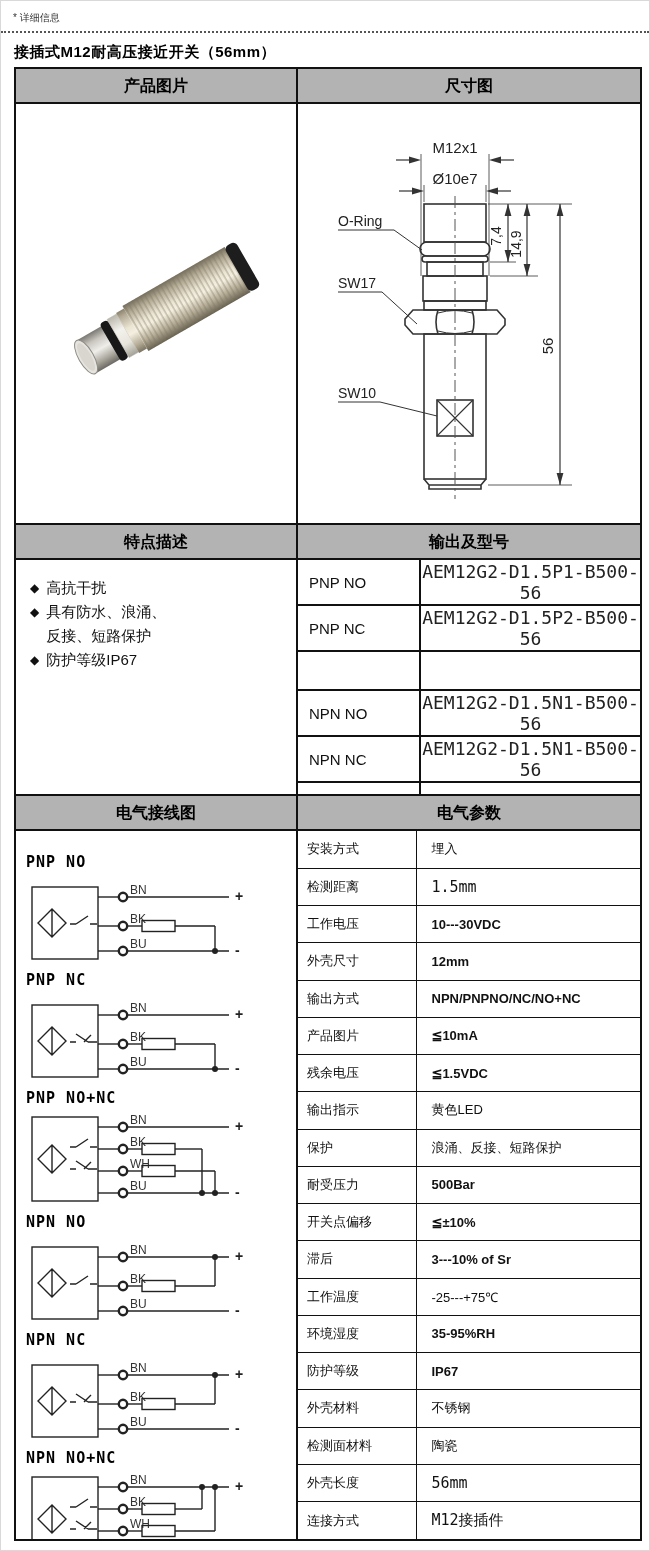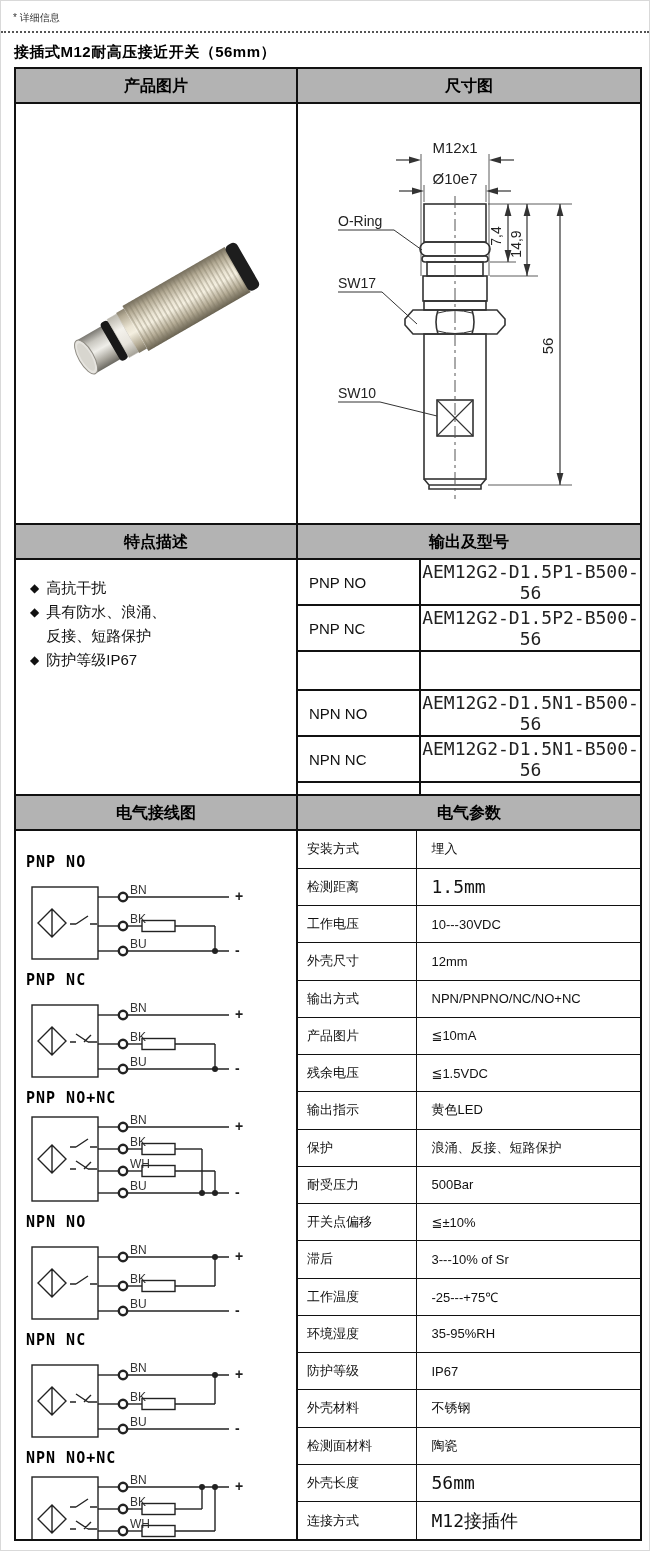--- a/index.html
+++ b/index.html
@@ -24,22 +24,22 @@
   table.models td{box-sizing:border-box;height:39px;font-size:15px;}
   table.models tr:not(:last-child) td{border-bottom:2px solid #111;}
   table.models td:first-child{border-right:2px solid #111;width:122px;padding-left:11px;}
   table.models td.model{text-align:center;font-family:"DejaVu Sans Mono",monospace;font-size:18px;color:#222;}
   
   table.params{border-collapse:collapse;width:100%;height:708px;table-layout:fixed;}
   table.params td{box-sizing:border-box;height:35px;font-size:13px;padding-left:9px;}
   table.params tr:not(:last-child) td{border-bottom:1px solid #111;}
   table.params td:first-child{border-right:1px solid #111;width:118px;}
   table.params td.val{padding-left:15px;}
-  table.params td.val.b{font-weight:normal;}
-  table.params td.val.m{font-family:"DejaVu Sans Mono",monospace;font-size:18px;margin-left:16px;}
+  table.params td.val.b{font-weight:bold;}
+  table.params td.val.m{font-family:"DejaVu Sans Mono",monospace;font-size:15px;margin-left:16px;}
   
   .wiring{padding:22px 0 0 10px;}
   .wblock{margin-bottom:4px;}
   .wlabel{font-family:"DejaVu Sans Mono",monospace;font-weight:bold;font-size:15px;height:18px;letter-spacing:1px;color:#000;}
   .wl{font-size:12px;fill:#333;font-family:"Liberation Sans",sans-serif;}
   .pm{font-size:14px;font-weight:bold;fill:#222;font-family:"Liberation Sans",sans-serif;}
   
   .dt{font-size:15px;fill:#222;font-family:"Liberation Sans",sans-serif;}
   .dtr{font-size:14px;fill:#222;font-family:"Liberation Sans",sans-serif;}
 </style>

